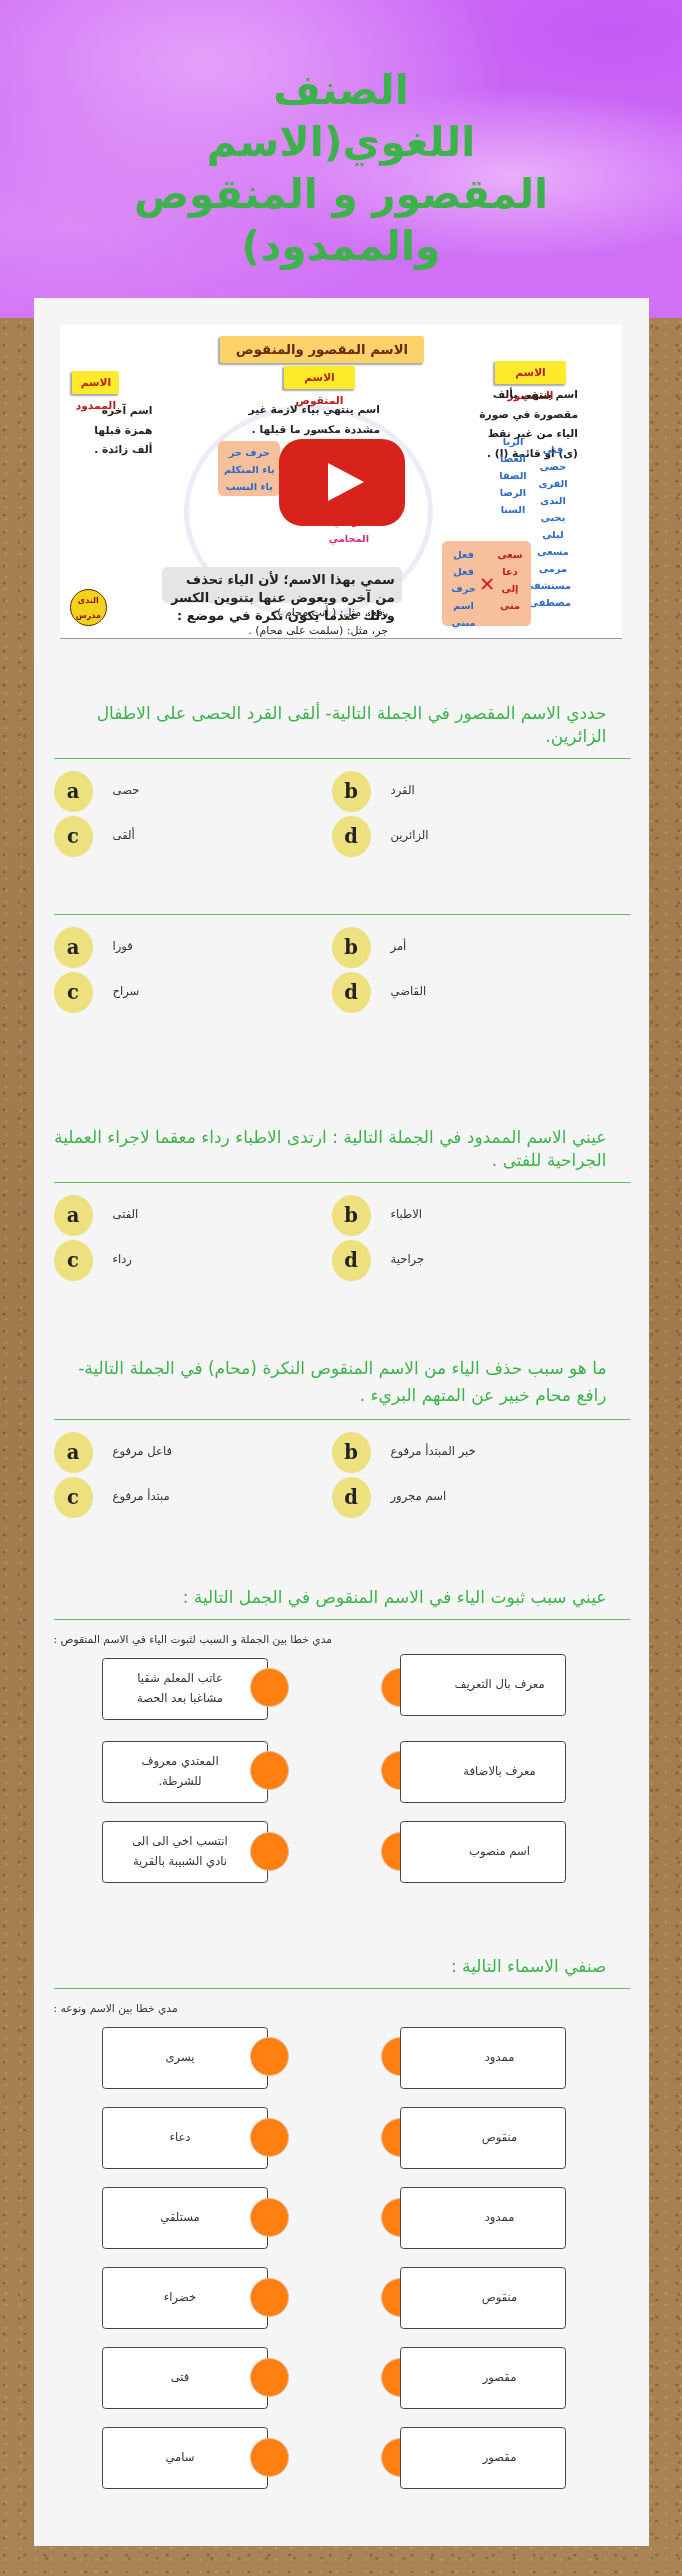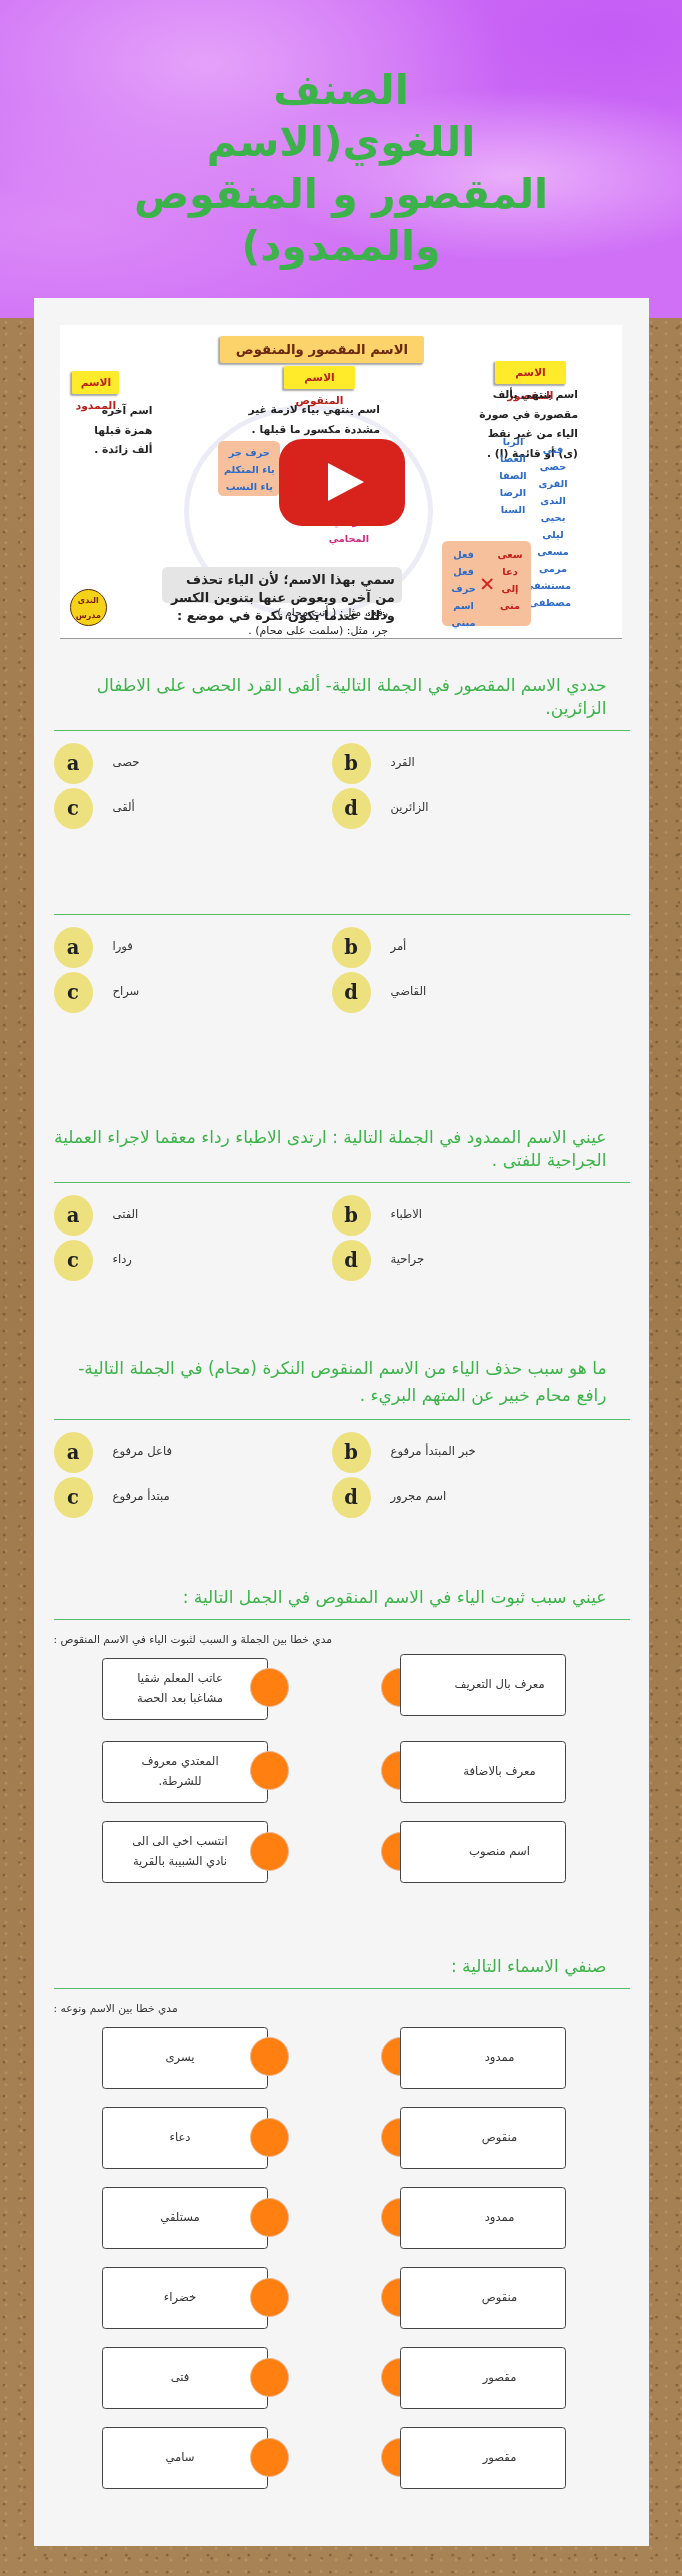--- a/index.html
+++ b/index.html
@@ -199,21 +199,21 @@
       <div>جر، مثل: (سلمت على محام) .</div>
     </div>
 
     <div class="logo">الندى مدرس</div>
 
     <div class="play-button">
       <span class="tri"></span>
     </div>
   </div>
 
-  <div class="question" style="top:376px;">
+  <div class="question" style="top:404px;">
     <div class="q-title">حددي الاسم المقصور في الجملة التالية- ألقى القرد الحصى على الاطفال الزائرين.</div>
     <div class="q-rule"></div>
     <div class="options">
       <div class="option" style="left:0;top:0;">
         <span class="letter">a</span>
         <span class="opt-text">حصى</span>
       </div>
       <div class="option" style="left:278px;top:0;">
         <span class="letter">b</span>
         <span class="opt-text">القرد</span>

